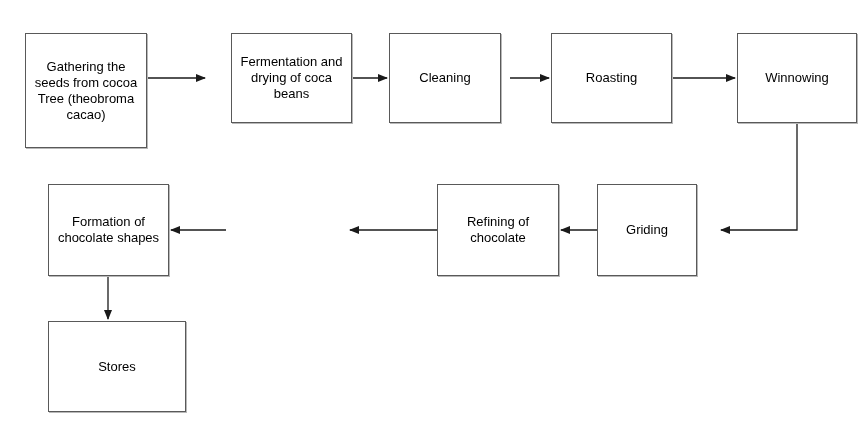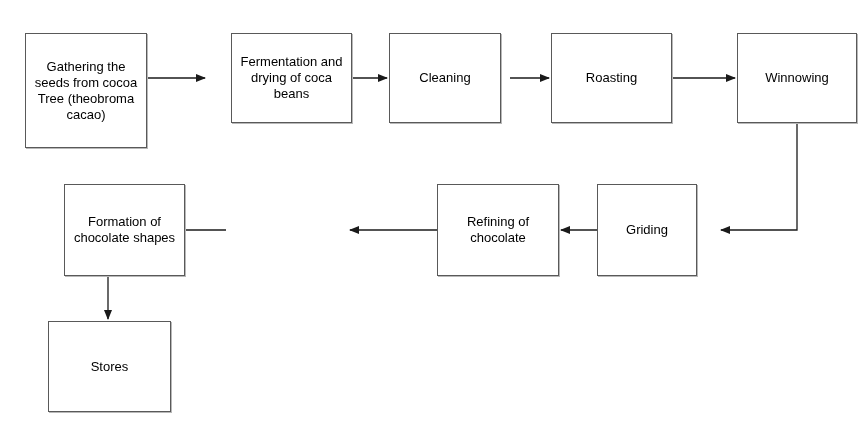--- a/index.html
+++ b/index.html
@@ -45,25 +45,25 @@
     line-height: 16px;
     color: var(--text, #000000);
     padding: 3px 4px;
   }
   
   .n-gathering   { left: 25px;  top: 33px;  width: 122px; height: 115px; }
   .n-fermentation{ left: 207px; top: 33px;  width: 121px; height: 90px; margin-left: 24px; }
   .n-cleaning    { left: 389px; top: 33px;  width: 112px; height: 90px; }
   .n-roasting    { left: 551px; top: 33px;  width: 121px; height: 90px; }
   .n-winnowing   { left: 737px; top: 33px;  width: 120px; height: 90px; }
-  .n-formation   { left: 64px;  top: 184px; width: 121px; height: 92px; }
+  .n-formation   { left: 48px;  top: 184px; width: 121px; height: 92px; }
   .n-tempering   { left: 226px; top: 184px; width: 122px; height: 92px; }
   .n-refining    { left: 437px; top: 184px; width: 122px; height: 92px; justify-content: flex-end; }
   .n-griding     { left: 597px; top: 184px; width: 100px; height: 92px; }
-  .n-stores      { left: 48px;  top: 321px; width: 123px; height: 91px; }
+  .n-stores      { left: 48px;  top: 321px; width: 138px; height: 91px; }
 </style>
 </head>
 <body>
 
 <div class="canvas">
 
   <svg class="edges-layer" viewBox="0 0 868 424" xmlns="http://www.w3.org/2000/svg">
     <defs>
       <marker id="ah" markerWidth="10" markerHeight="8" refX="9" refY="4" orient="auto" markerUnits="userSpaceOnUse">
         <path class="arrowhead" d="M0,0 L10,4 L0,8 Z"></path>

